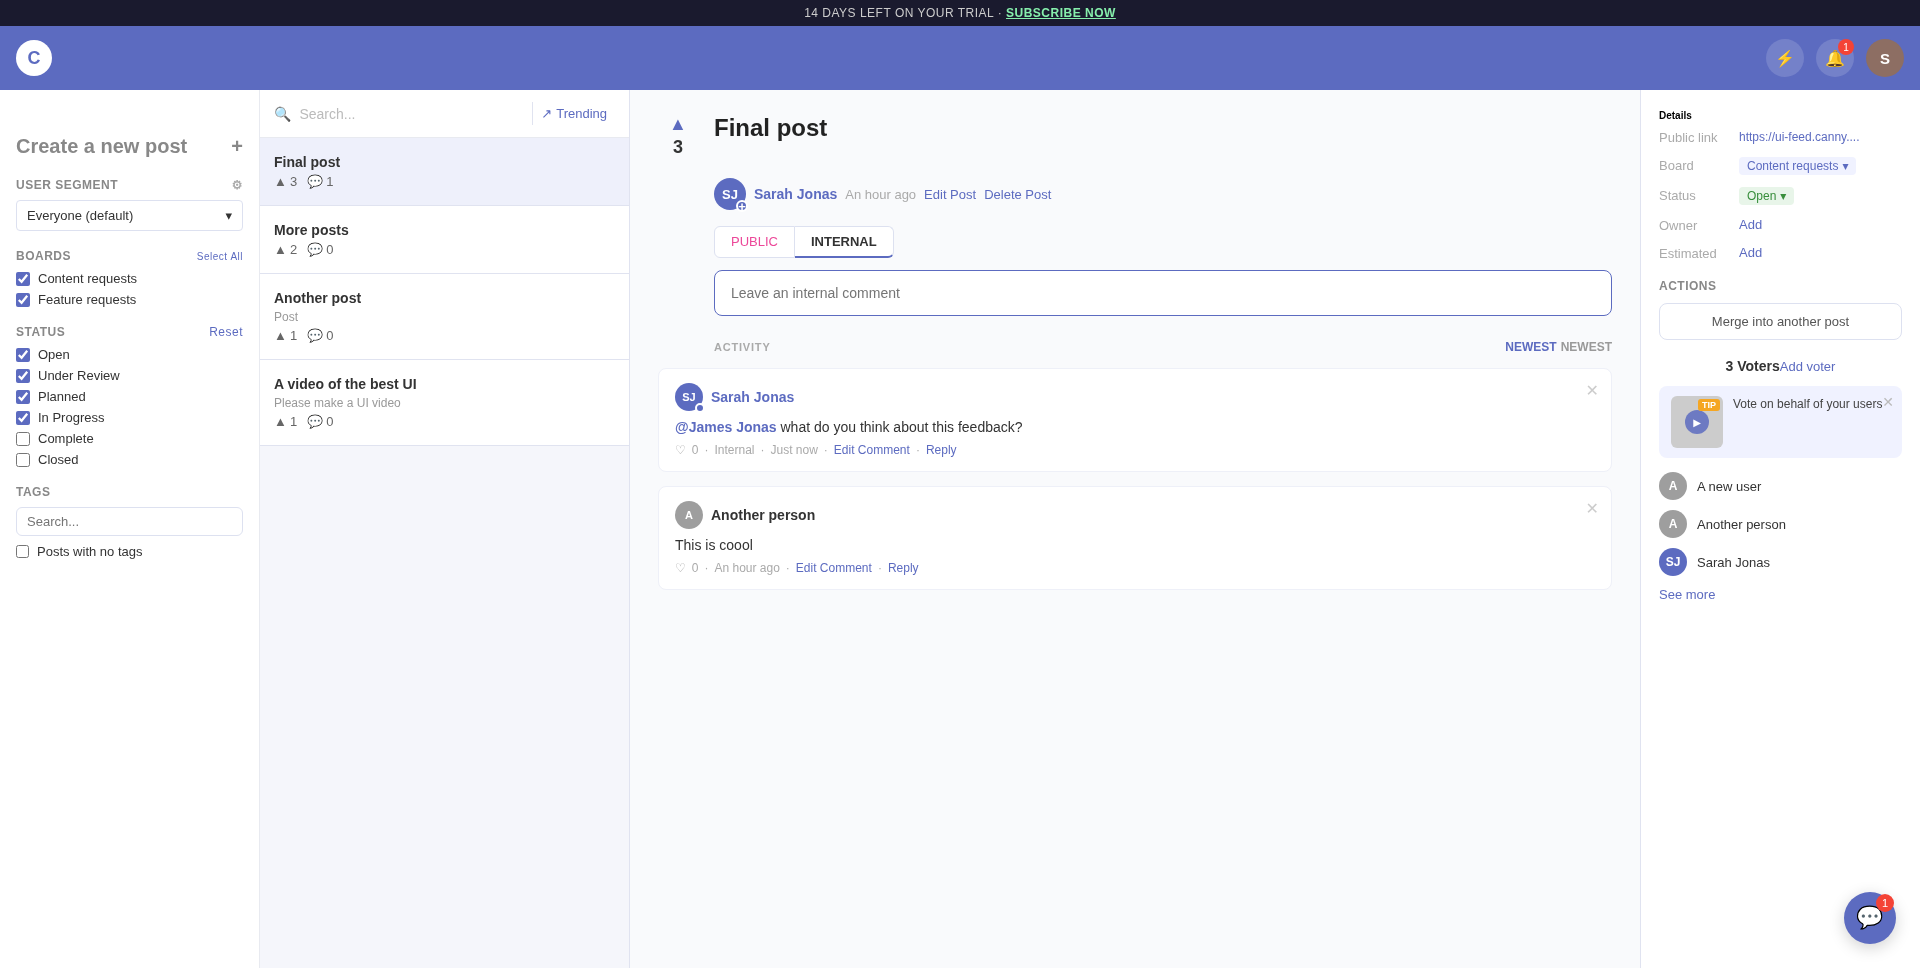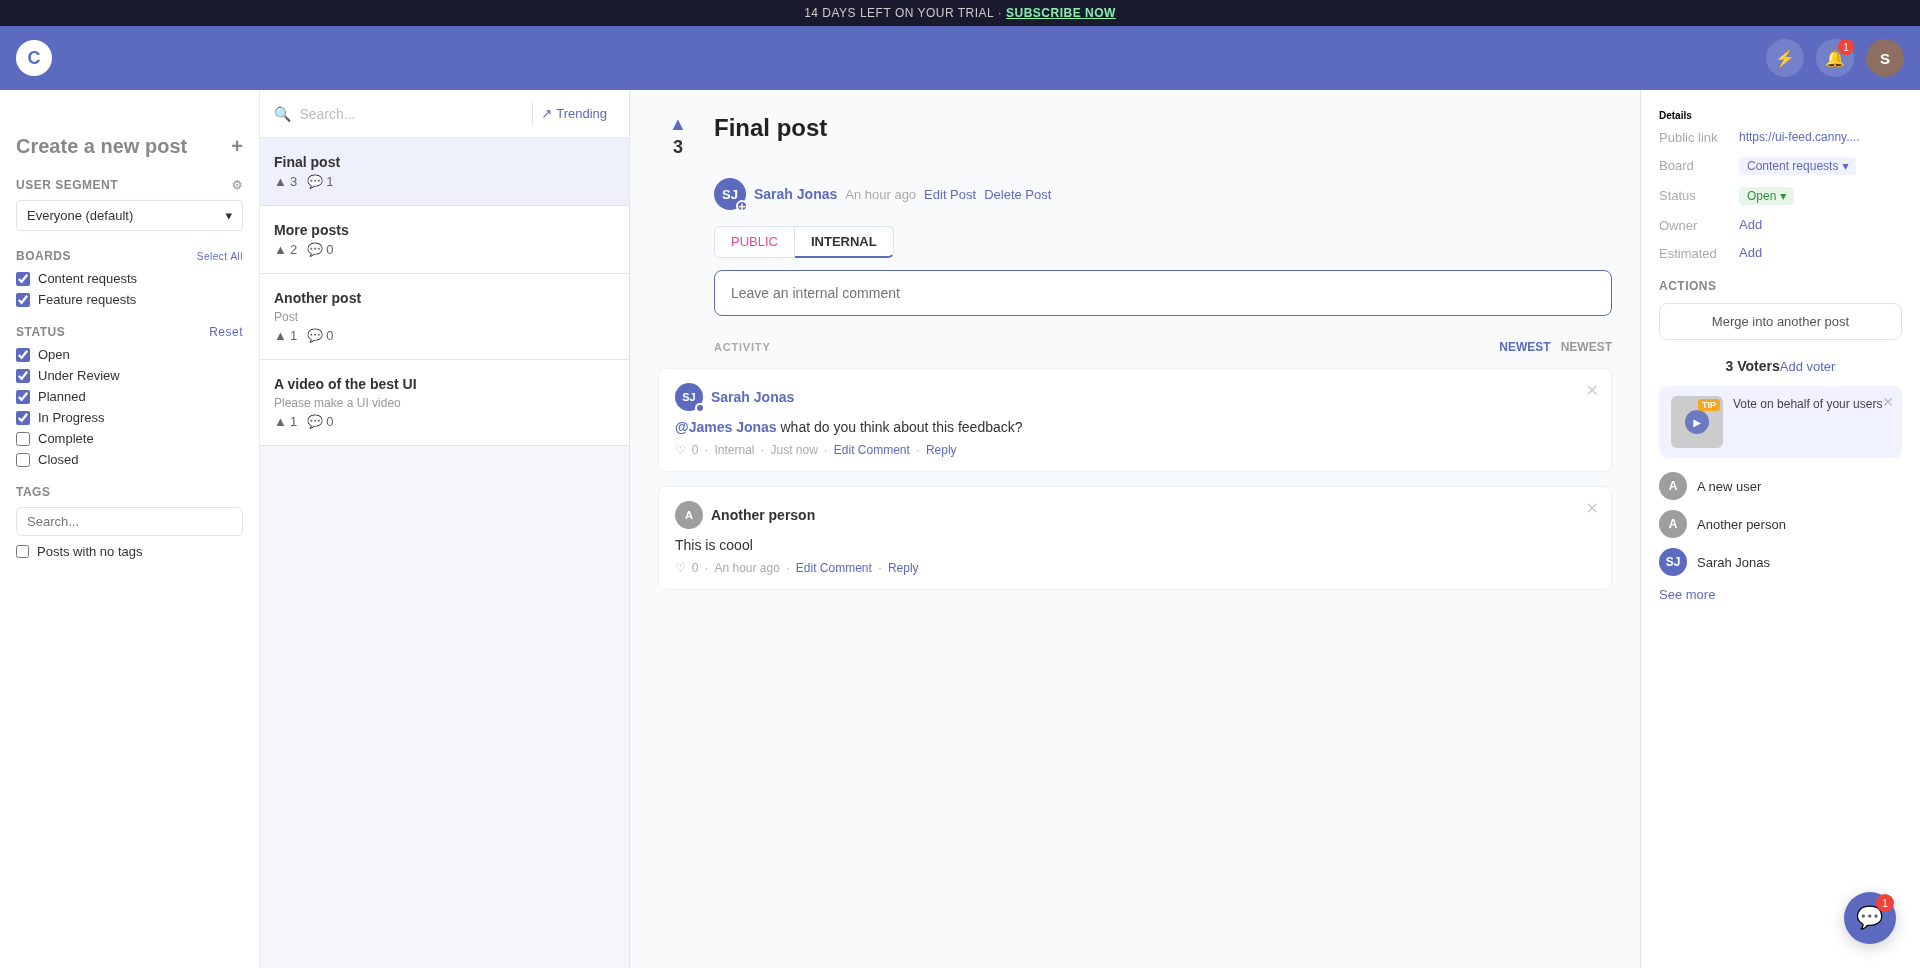--- a/index.html
+++ b/index.html
@@ -210,21 +210,21 @@
       width: 100%; padding: 14px 16px;
       border: 1.5px solid #5c6bc0; border-radius: 8px;
       font-size: 14px; color: #aaa; outline: none;
       background: #fff;
     }
     .activity-header {
       display: flex; justify-content: space-between; align-items: center;
       padding-left: 56px; margin-bottom: 14px;
     }
     .activity-label { font-size: 11px; font-weight: 700; color: #aaa; text-transform: uppercase; letter-spacing: 0.8px; }
-    .activity-sort { display: flex; gap: 10px; }
+    .activity-sort { display: flex; gap: 4px; }
     .activity-sort span { font-size: 12px; font-weight: 600; color: #999; cursor: pointer; }
     .activity-sort span.active { color: #5c6bc0; }
 
     
     .comment-card {
       background: #fff; border-radius: 8px; padding: 14px 16px;
       margin-bottom: 14px; position: relative; border: 1px solid #eef0f8;
     }
     .comment-card-header { display: flex; align-items: center; gap: 8px; margin-bottom: 8px; }
     .comment-card-author { font-weight: 700; color: #5c6bc0; font-size: 14px; }

